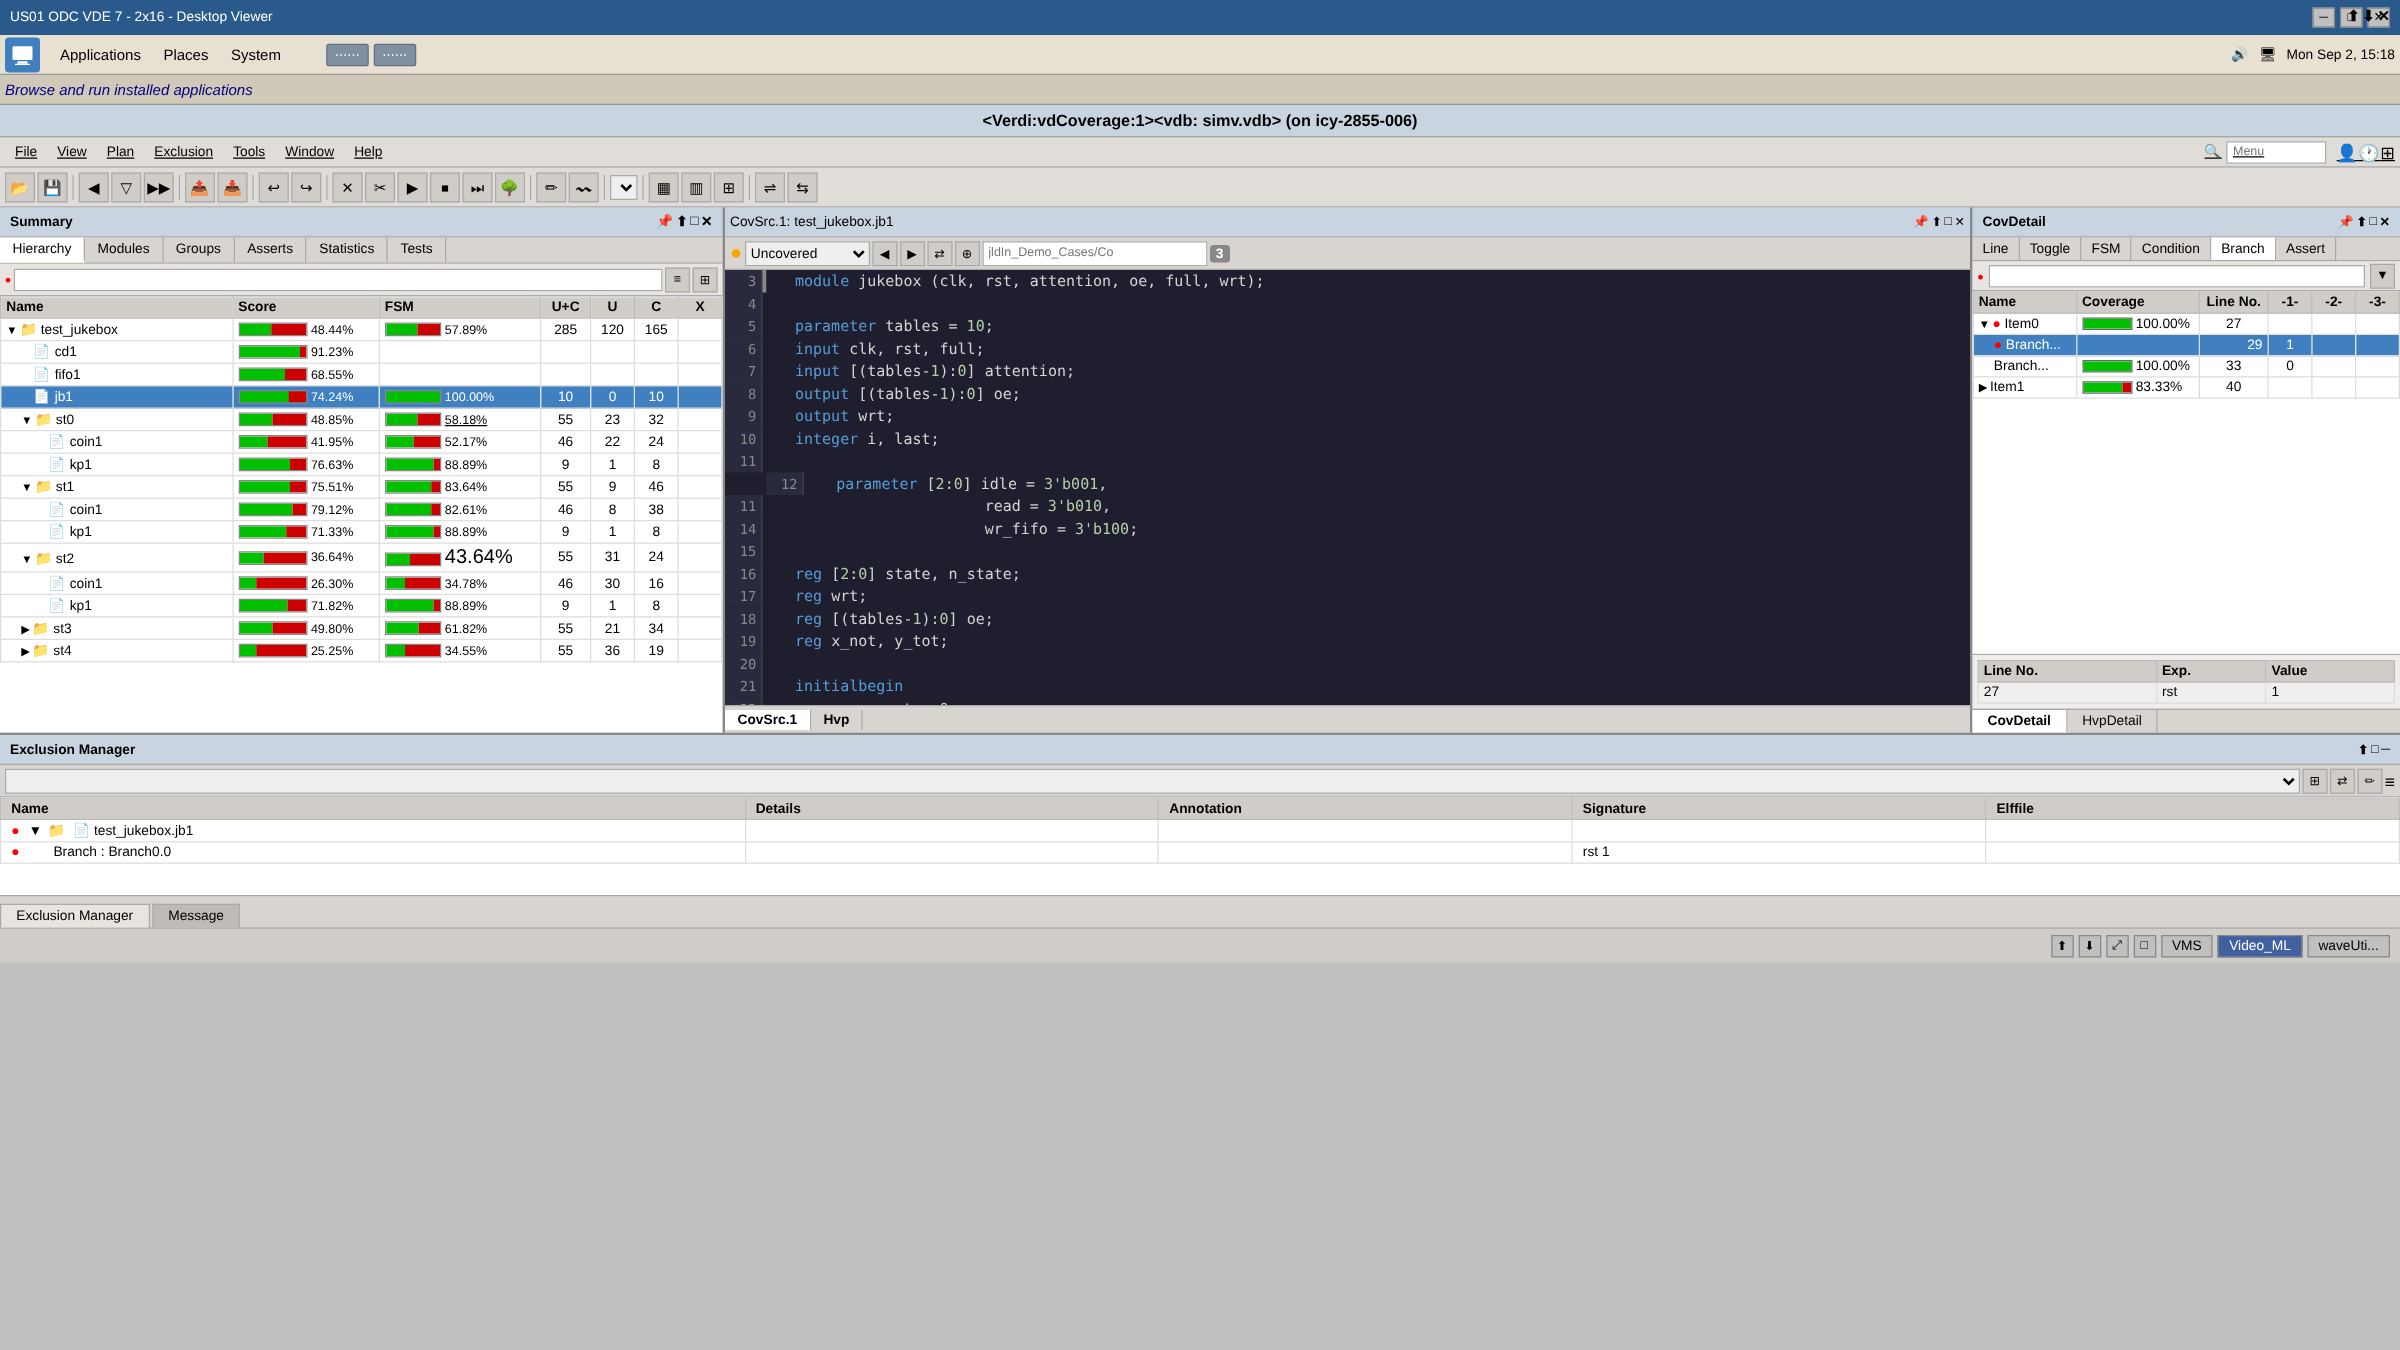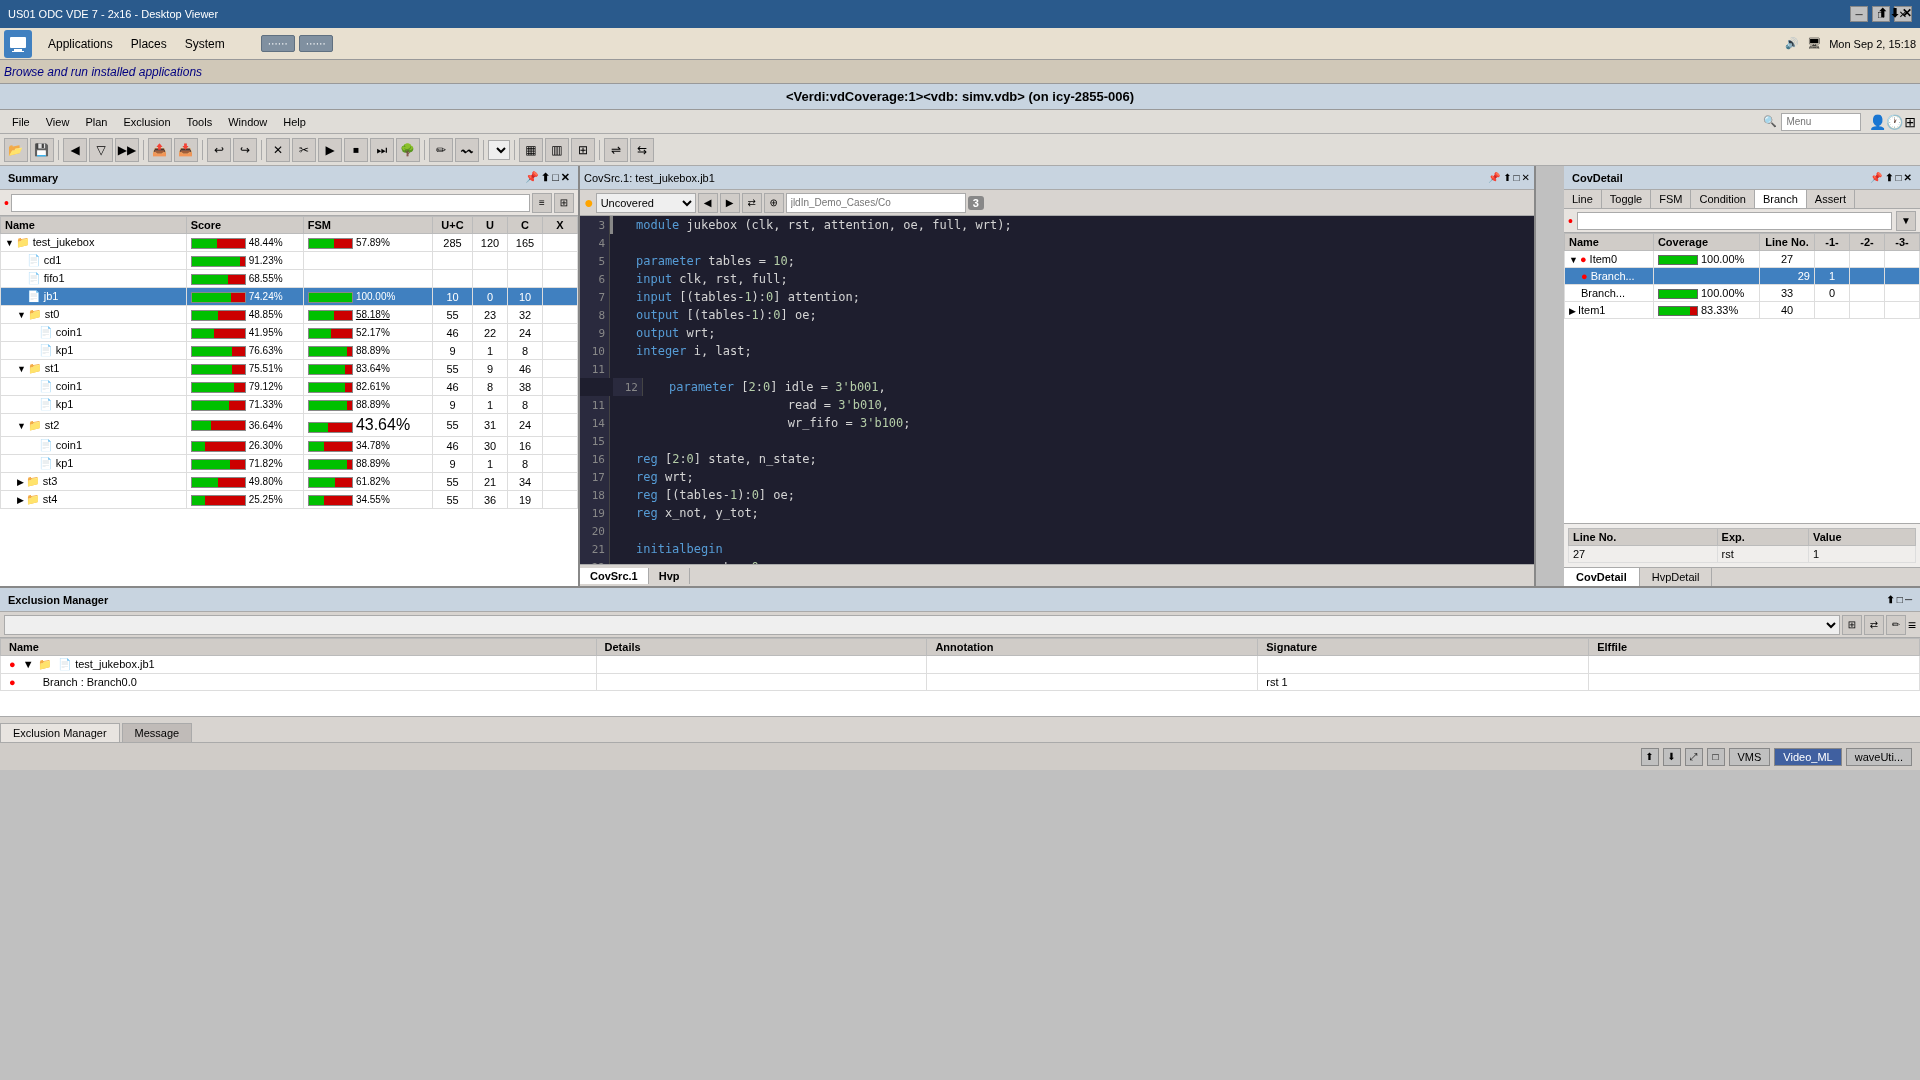--- a/index.html
+++ b/index.html
@@ -142,21 +142,21 @@
 
 <div id="maintitle">
   <span>&lt;Verdi:vdCoverage:1&gt;&lt;vdb: simv.vdb&gt; (on icy-2855-006)</span>
   <div style="position:absolute; right:8px; top:0; height:26px; display:flex; align-items:center; gap:2px;">
     <span style="cursor:pointer; font-size:12px;">⬆</span>
     <span style="cursor:pointer; font-size:12px;">⬇</span>
     <span style="cursor:pointer; font-size:12px;">✕</span>
   </div>
 </div>
 
-<div id="menubar" style="position:relative;">
+<div id="menubar" style="position:relative;text-decoration:underline;">
   <span class="menu-item">File</span>
   <span class="menu-item">View</span>
   <span class="menu-item">Plan</span>
   <span class="menu-item">Exclusion</span>
   <span class="menu-item">Tools</span>
   <span class="menu-item">Window</span>
   <span class="menu-item">Help</span>
   <div class="search" style="margin-left:auto; display:flex; align-items:center; gap:4px;">
     <span>🔍</span>
     <input type="text" placeholder="Menu" style="width: 80px; height: 18px; font-size: 10px; border: 1px solid rgb(170, 170, 170); padding: 0px 4px;">
@@ -207,20 +207,28 @@
   <div id="summary-panel" style="width:580px; display:flex; flex-direction:column; border-right:2px solid #888;">
     <div id="summary-header" style="background:#c8d4e0; height:24px; display:flex; align-items:center; padding:0 8px; font-size:11px; font-weight:bold; border-bottom:1px solid #aaa;">
       <span>Summary</span>
       <div style="margin-left:auto; display:flex; gap:2px;">
         <span style="cursor:pointer;">📌</span>
         <span style="cursor:pointer;">⬆</span>
         <span style="cursor:pointer;">□</span>
         <span style="cursor:pointer;">✕</span>
       </div>
     </div>
+    <div id="summary-tabs" style="display:flex; background:#d8d4d0; border-bottom:1px solid #aaa;">
+      <div class="stab active">Hierarchy</div>
+      <div class="stab">Modules</div>
+      <div class="stab">Groups</div>
+      <div class="stab">Asserts</div>
+      <div class="stab">Statistics</div>
+      <div class="stab">Tests</div>
+    </div>
     <div id="hierarchy-toolbar" style="background:#e8e4e0; height:26px; display:flex; align-items:center; padding:0 4px; gap:2px; border-bottom:1px solid #aaa;">
       <div style="flex:1; display:flex; align-items:center; gap:2px;">
         <span style="color:red; font-size:14px;">•</span>
         <input type="text" style="flex: 1 1 0%; height: 18px; font-size: 10px; border: 1px solid rgb(170, 170, 170); padding: 0px 4px;">
         <div class="tb-btn" style="width:20px; height:20px; font-size:10px;">≡</div>
         <div class="tb-btn" style="width:20px; height:20px; font-size:10px;">⊞</div>
       </div>
     </div>
     <div id="hierarchy-content" style="flex:1; overflow:auto; background:white;">
       <table class="hier-table" style="width:100%; border-collapse:collapse; font-size:11px;">
@@ -583,21 +591,21 @@
           <div style="width: 18px; min-width: 18px; display: flex; align-items: center; justify-content: center; color: rgb(204, 68, 68); font-size: 12px;"></div>
           <div style="padding: 0px 8px; white-space: pre; display: flex; align-items: center; font-size: 12px;">        x_not = <span style="color:#b5cea8;">0</span>;</div>
         </div>
       </div>
     <div id="source-tabs" style="background:#d8d4d0; height:22px; display:flex; align-items:center; border-top:1px solid #aaa;font-weight:bold;">
       <div class="src-tab active">CovSrc.1</div>
       <div class="src-tab">Hvp</div>
     </div>
   </div>
 
-  <div id="covdetail-panel" style="width:384px; display:flex; flex-direction:column;padding-left:28px;">
+  <div id="covdetail-panel" style="width:342px; display:flex; flex-direction:column;">
     <div id="covdetail-header" style="background:#c8d4e0; height:24px; display:flex; align-items:center; padding:0 8px; font-size:11px; font-weight:bold; border-bottom:1px solid #aaa;">
       <span>CovDetail</span>
       <div style="margin-left:auto; display:flex; gap:2px;">
         <span style="cursor:pointer; font-size:10px;">📌</span>
         <span style="cursor:pointer; font-size:10px;">⬆</span>
         <span style="cursor:pointer; font-size:10px;">□</span>
         <span style="cursor:pointer; font-size:10px;">✕</span>
       </div>
     </div>
     <div id="covdetail-tabs" style="display:flex; background:#d8d4d0; border-bottom:1px solid #aaa;">

